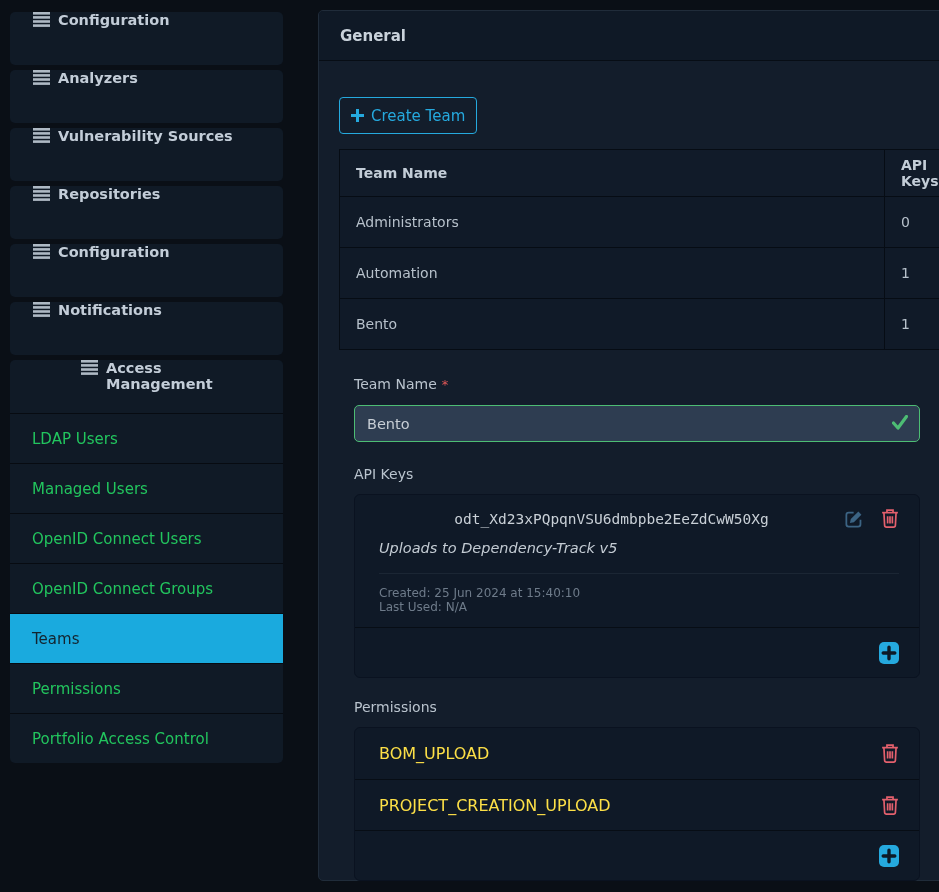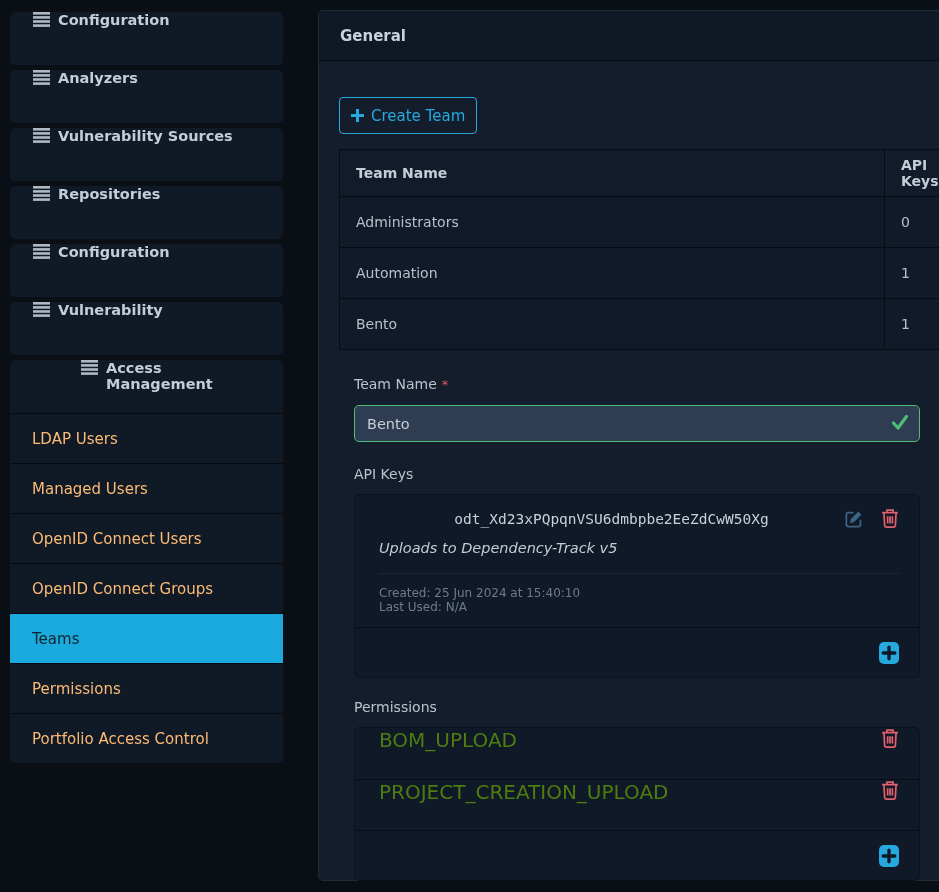--- a/index.html
+++ b/index.html
@@ -18,21 +18,21 @@
     background:#101a26; border-radius:5px; height:53px; margin-bottom:5px;
     display:flex; align-items:flex-start; padding:0 16px 0 23px;
     color:#c3cdd8; font-weight:bold; font-size:14.5px; cursor:pointer;
   }
   .side-card .menu-icon { margin-right:8px; color:#aeb9c4; display:inline-flex; flex:0 0 auto; }
   .side-group { background:#101a26; border-radius:5px; overflow:hidden; }
   .side-group .side-card { margin-bottom:0; border-radius:0; background:transparent;margin-left:48px; }
   .sub-item {
     height:50px; border-top:1px solid #070b11;
     display:flex; align-items:center; padding:0 16px 0 22px;
-    color:#fdba74; font-size:15px; cursor:pointer;
+    color:#22c55e; font-size:15px; cursor:pointer;
   }
   .sub-item.active { background:#1aaade; color:#13242f; }
 
   
   .main {
     position:absolute; left:318px; top:10px; width:652px; height:871px;
     background:#131d2b; border:1px solid #202c3a; border-radius:5px;
   }
   .main-header {
     height:50px; background:#0f1926; border-bottom:1px solid #070d15;
@@ -83,22 +83,22 @@
   .icon-btn { display:inline-flex; background:none; border:none; padding:0; cursor:pointer; }
   .key-desc { margin-top:11px; font-style:italic; font-size:14.5px; color:#c3cbd3; }
   .key-divider { margin-top:17px; border-top:1px solid #1b2634; }
   .key-footer { margin-top:12px; display:flex; justify-content:space-between; font-size:12px; color:#6e7b8a;flex-direction:column; }
 
   .add-row {
     border-top:1px solid #070d15; height:50px;
     display:flex; align-items:center; justify-content:flex-end; padding-right:20px;
   }
   .perm-row {
-    height:51px; display:flex; align-items:flex-start;
-    padding:0 20px 0 24px; color:#4d7c0f; font-size:20px;
+    height:51px; display:flex; align-items:center;
+    padding:0 20px 0 24px; color:#fde047; font-size:16px;
   }
   .perm-row + .perm-row, .perm-row + .add-row, .key-item + .add-row { border-top:1px solid #070d15; }
   .perm-row .icon-btn { margin-left:auto; }
 
   .mt-keys { margin-top:24px; }
   .mt-perms { margin-top:21px; }
 </style>
 </head>
 <body>
 
@@ -172,21 +172,21 @@
     <span class="menu-icon">
       <svg width="17" height="15" viewBox="0 0 17 15">
           <g fill="currentColor">
             <rect x="0" y="0" width="17" height="2.6"></rect>
             <rect x="0" y="4.1" width="17" height="2.6"></rect>
             <rect x="0" y="8.2" width="17" height="2.6"></rect>
             <rect x="0" y="12.3" width="17" height="2.6"></rect>
           </g>
         </svg>
     </span>
-    <span>Vulnerability</span>
+    <span>Notifications</span>
   </div>
 
   <div class="side-group">
     <div class="side-card">
       <span class="menu-icon">
         <svg width="17" height="15" viewBox="0 0 17 15">
             <g fill="currentColor">
               <rect x="0" y="0" width="17" height="2.6"></rect>
               <rect x="0" y="4.1" width="17" height="2.6"></rect>
               <rect x="0" y="8.2" width="17" height="2.6"></rect>

